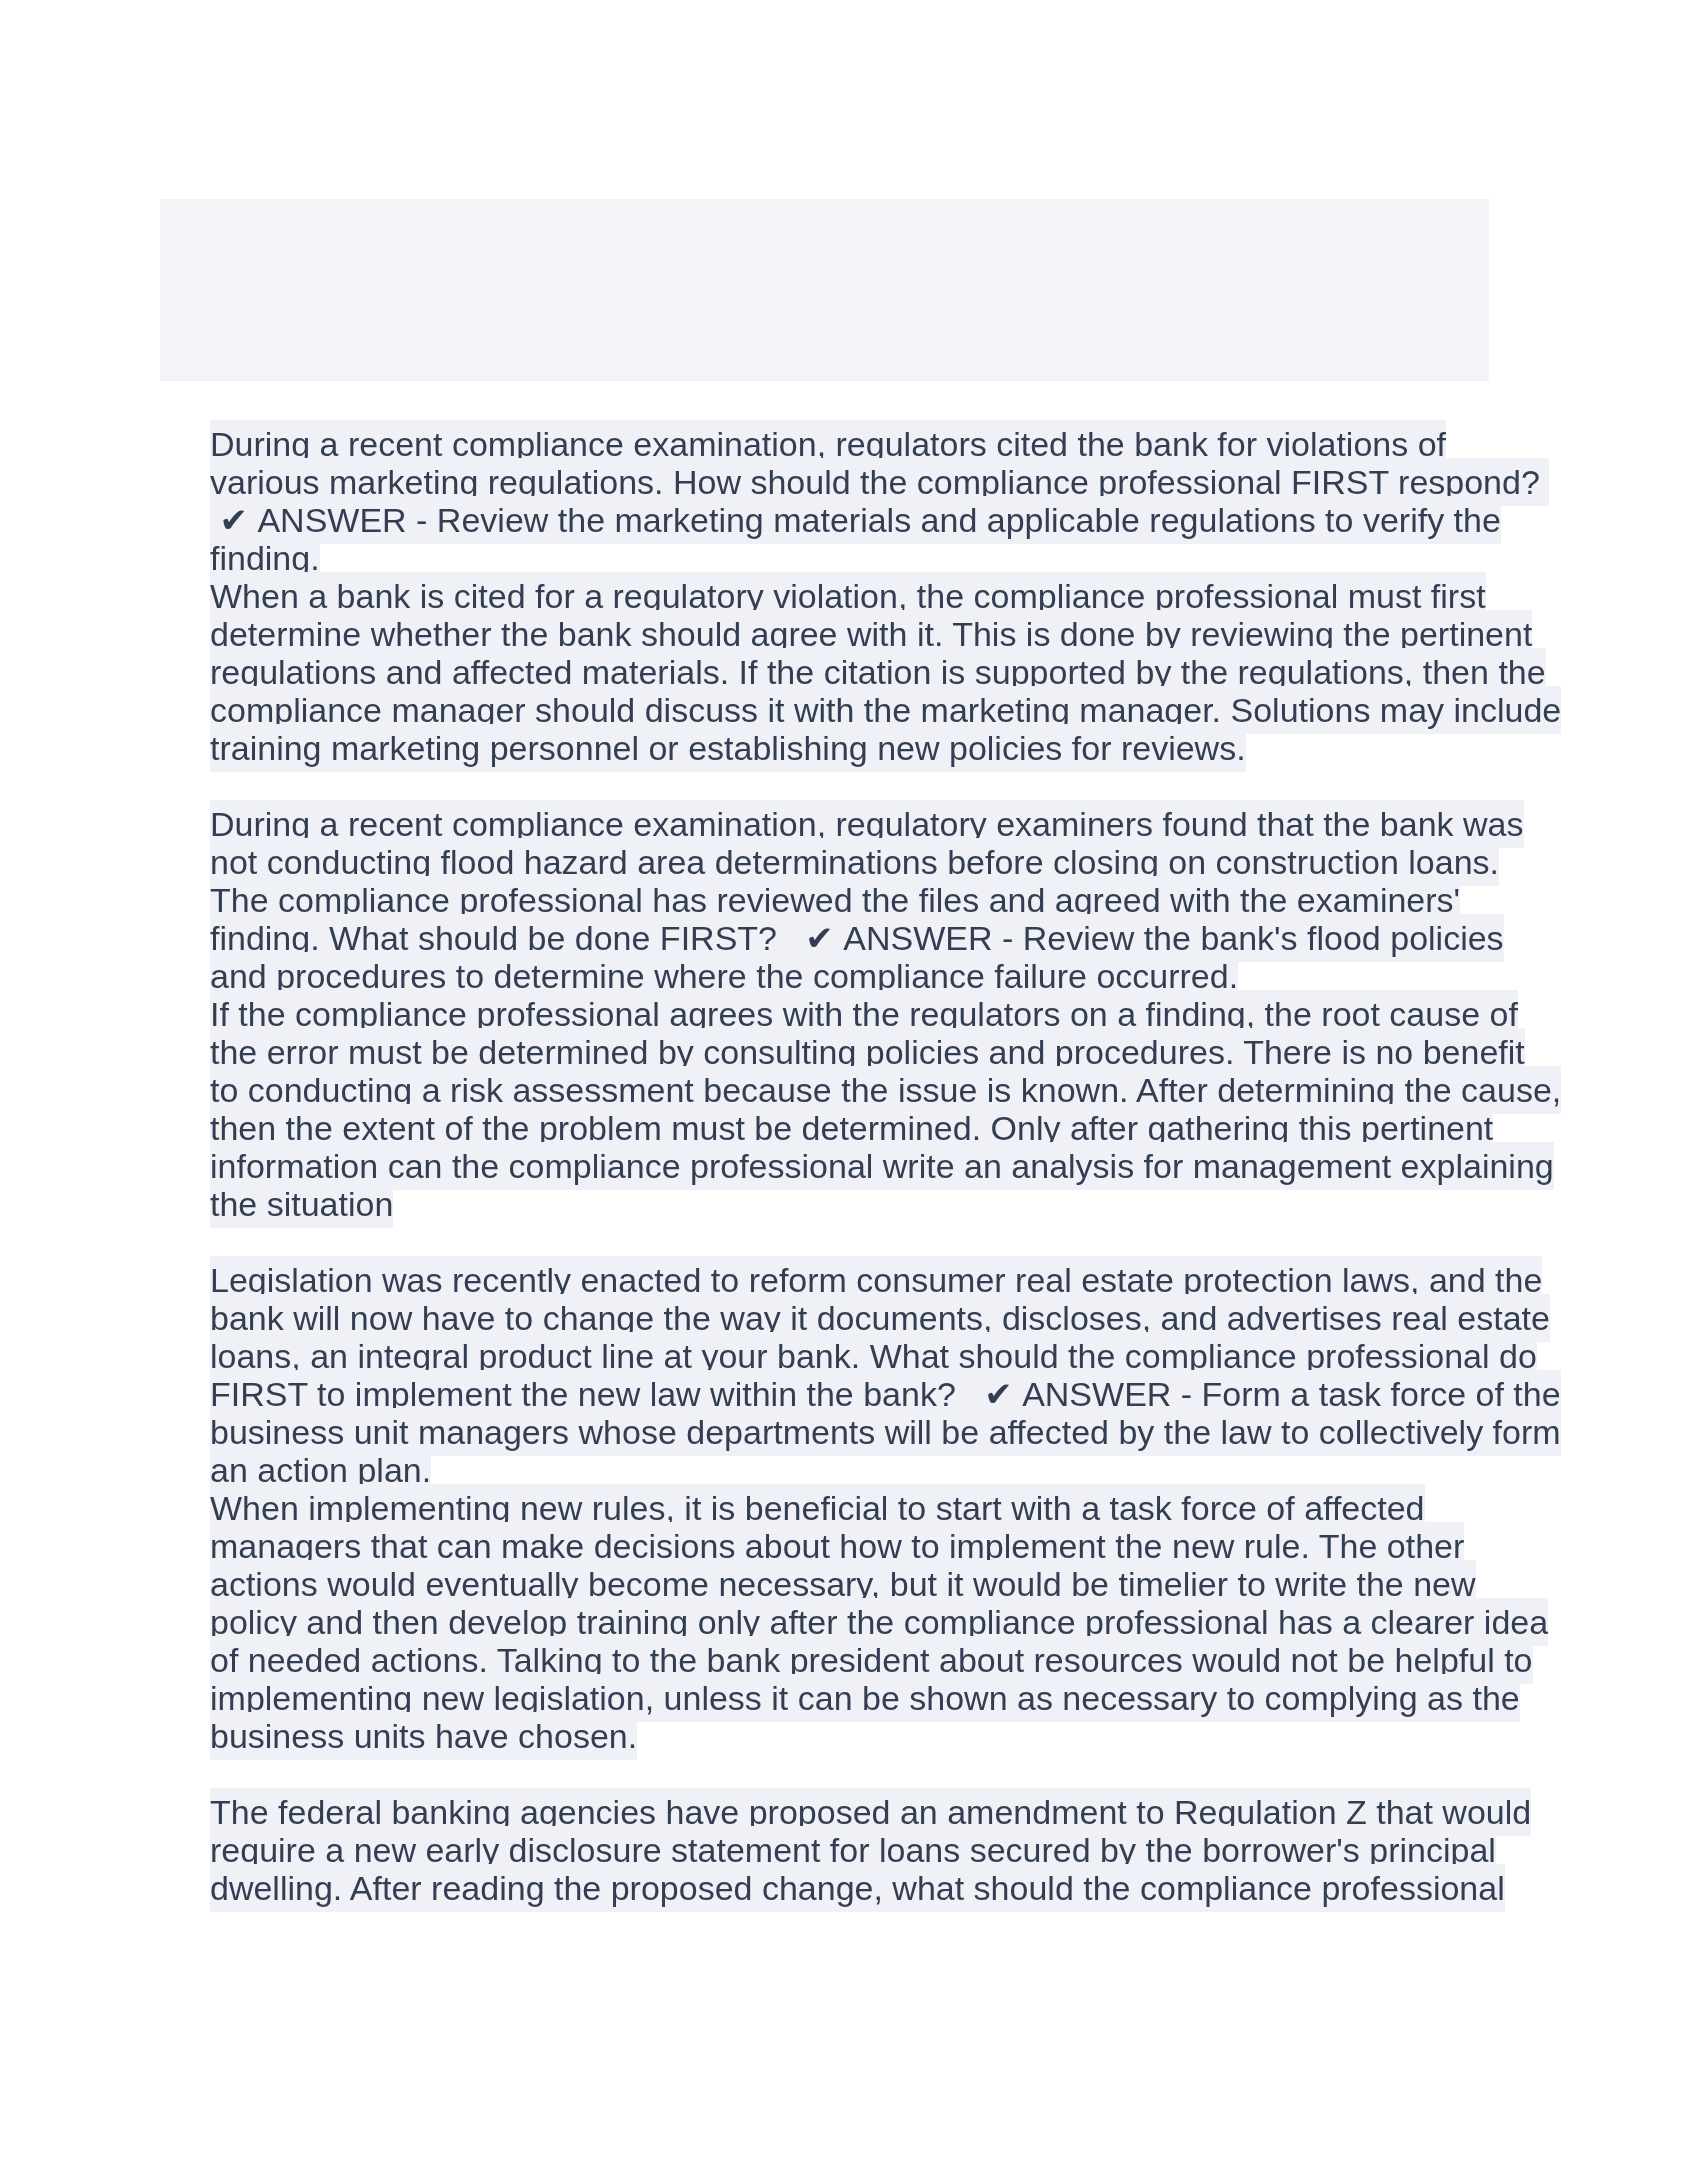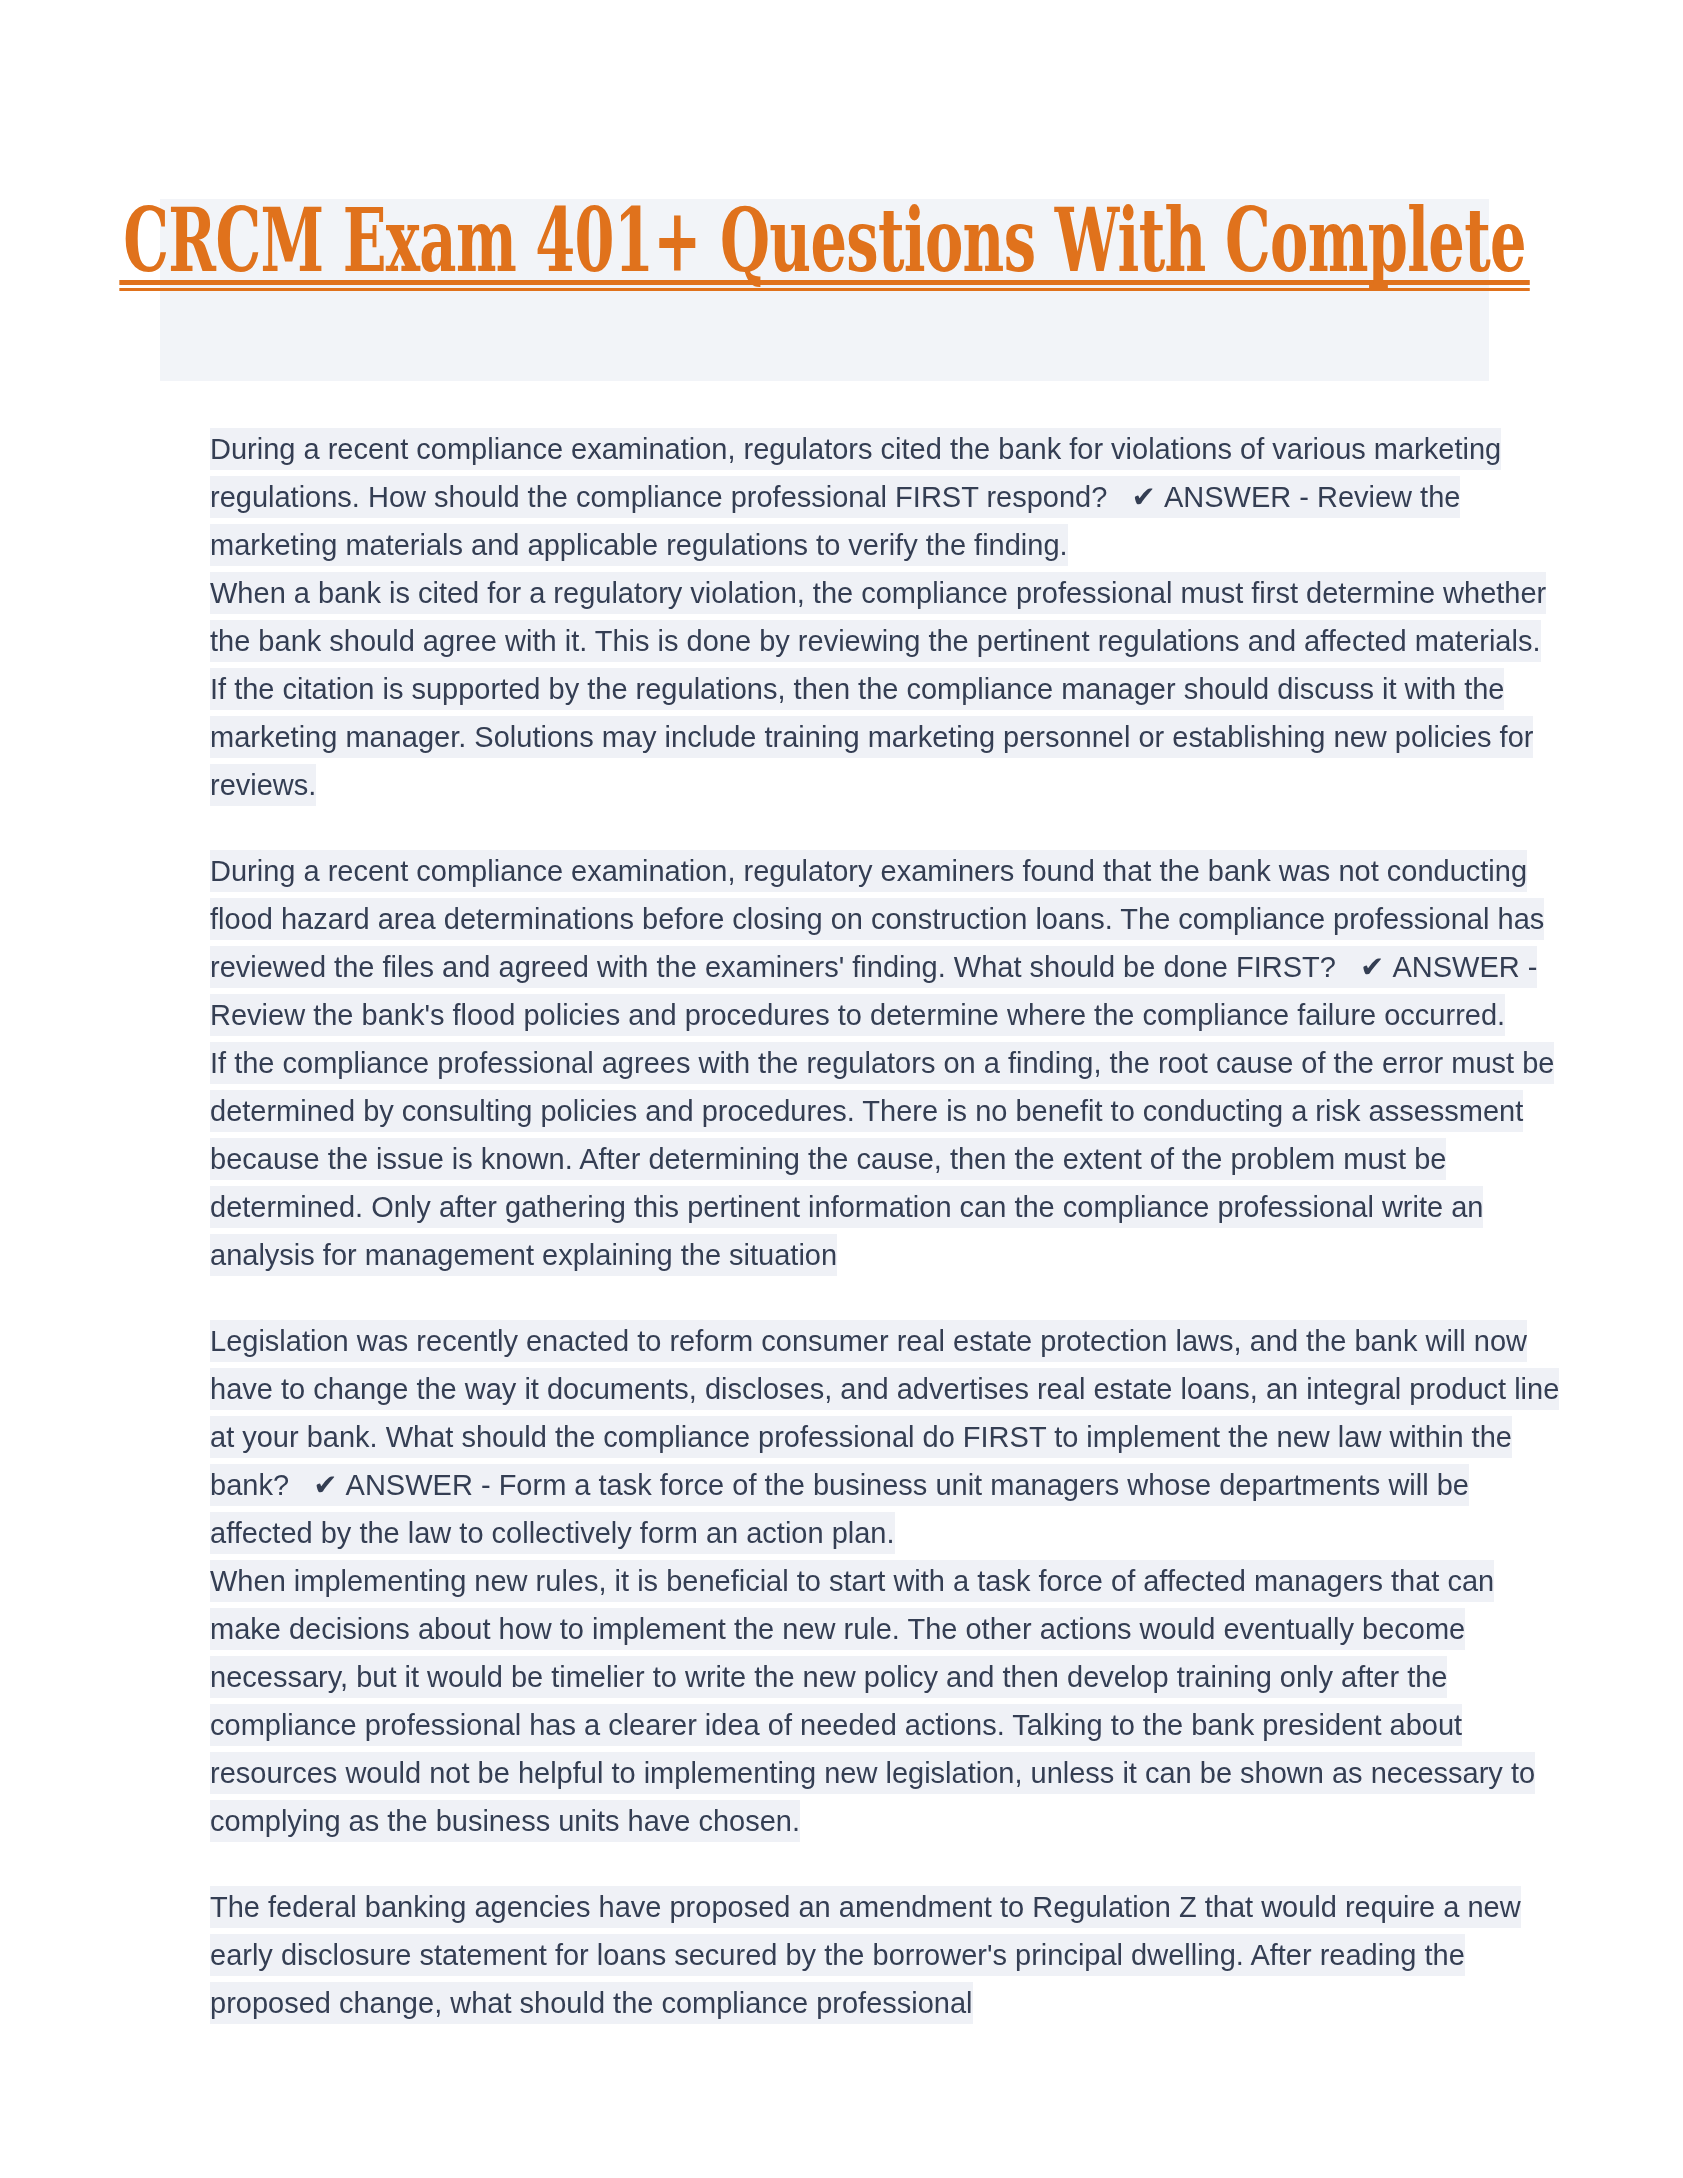--- a/index.html
+++ b/index.html
@@ -57,44 +57,41 @@
     height: 3px;
     background: #E0721C;
   }
   
   .qa-area {
     position: absolute;
     left: 166px;
     top: 425px;
     width: 1352px;
     color: #343E53;
-    font-size: 29px;
-    line-height: 48px;
+    font-size: 34px;
+    line-height: 38px;
     padding-left: 44px;
   }
   .qa-block { margin: 0 0 38px 0; }
   .para { margin: 0; }
   .hl {
     background: #EFF1F6;
     padding: 4.8px 0;
   }
   .check {
     font-family: "DejaVu Sans", sans-serif;
     font-weight: bold;
   }
 </style>
 </head>
 <body>
 
 <div class="page">
 
   <div class="title-band">
-    <div class="title-row">
-      <span class="title-line">CRCM Exam 401+ Questions With Complete</span>
-    </div>
   </div>
 
   <div class="qa-area" id="qa-area">
       <div class="qa-block">
         <p class="para"><span class="hl"><span>During a recent compliance examination, regulators cited the bank for violations of various marketing regulations. How should the compliance professional FIRST respond?</span>&nbsp; &nbsp;<span class="check">✔</span><span>&nbsp;ANSWER - </span><span>Review the marketing materials and applicable regulations to verify the finding.</span></span></p>
         <p class="para"><span class="hl">When a bank is cited for a regulatory violation, the compliance professional must first determine whether the bank should agree with it. This is done by reviewing the pertinent regulations and affected materials. If the citation is supported by the regulations, then the compliance manager should discuss it with the marketing manager. Solutions may include training marketing personnel or establishing new policies for reviews.</span></p>
       </div>
       <div class="qa-block">
         <p class="para"><span class="hl"><span>During a recent compliance examination, regulatory examiners found that the bank was not conducting flood hazard area determinations before closing on construction loans. The compliance professional has reviewed the files and agreed with the examiners' finding. What should be done FIRST?</span>&nbsp; &nbsp;<span class="check">✔</span><span>&nbsp;ANSWER - </span><span>Review the bank's flood policies and procedures to determine where the compliance failure occurred.</span></span></p>
         <p class="para"><span class="hl">If the compliance professional agrees with the regulators on a finding, the root cause of the error must be determined by consulting policies and procedures. There is no benefit to conducting a risk assessment because the issue is known. After determining the cause, then the extent of the problem must be determined. Only after gathering this pertinent information can the compliance professional write an analysis for management explaining the situation</span></p>

